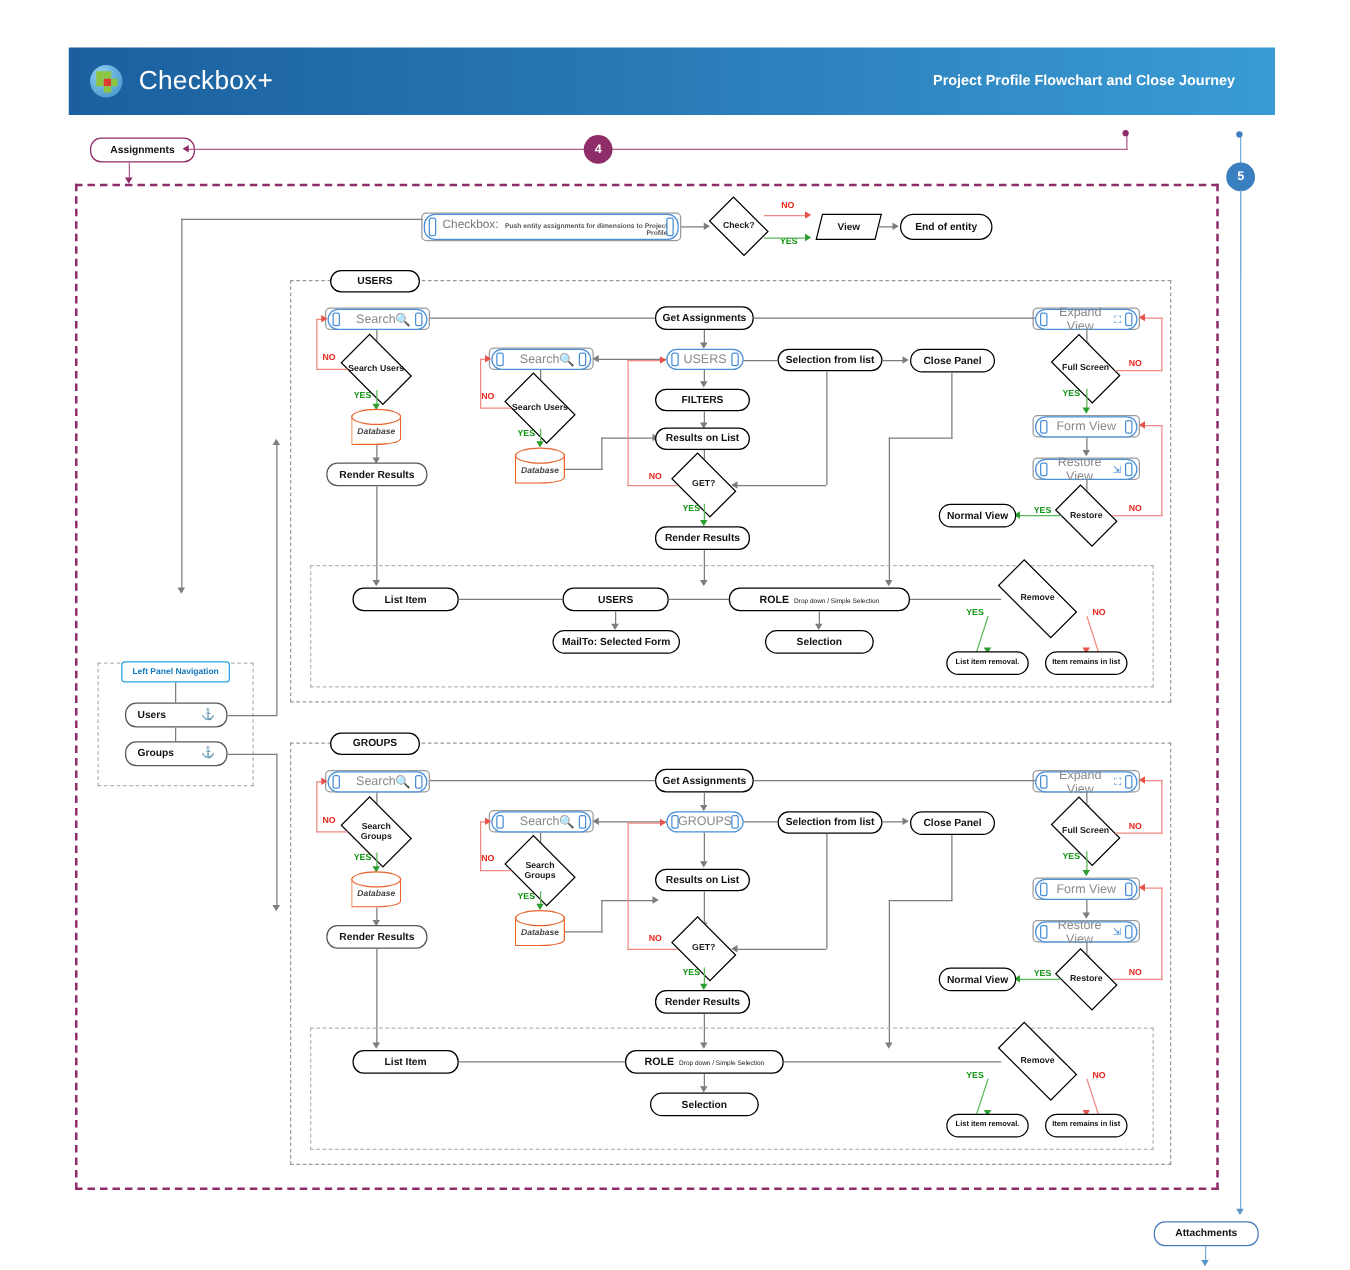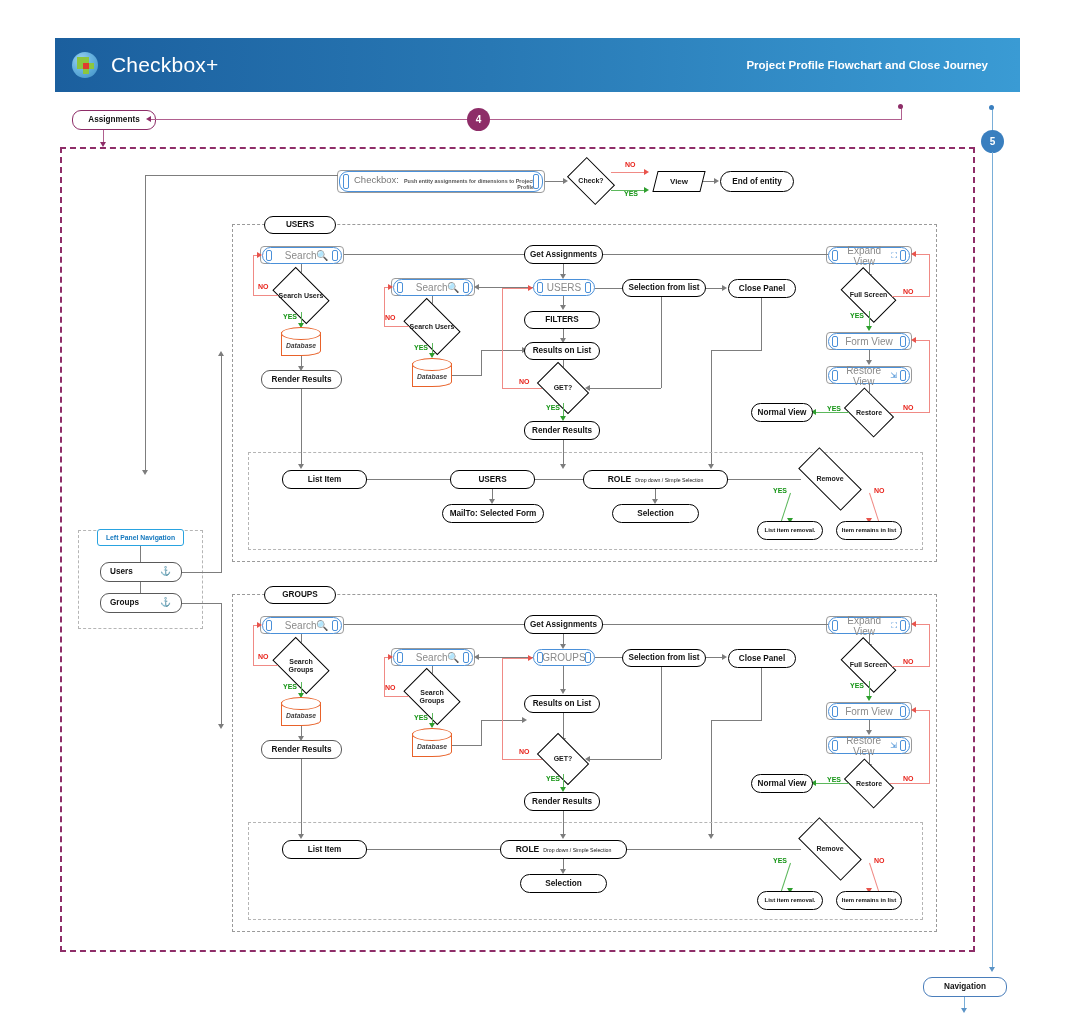--- a/index.html
+++ b/index.html
@@ -137,21 +137,21 @@
 <div class="arw purple d" style="left:100px;top:142px;"></div>
 
 <div class="edge lblue v" style="left:992px;top:108px;height:115px;"></div>
 <div class="dot" style="left:989px;top:105px;width:5px;height:5px;background:#3a7fbf;"></div>
 <div class="marker" id="marker-5" style="left:981px;top:130px;width:23px;height:23px;">
   <span>5</span>
 </div>
 <div class="edge lblue v" style="left:992px;top:152px;height:818px;"></div>
 <div class="arw lblue d" style="left:989px;top:967px;"></div>
 <div class="node blue" style="left:923px;top:977px;width:84px;height:20px;">
-  <span>Navigation</span>
+  <span>Attachments</span>
 </div>
 <div class="edge lblue v" style="left:964px;top:997px;height:14px;"></div>
 <div class="arw lblue d" style="left:961px;top:1008px;"></div>
 
 <div class="dashbox" id="outer-container" style="left:60px;top:147px;width:915px;height:805px;"></div>
 
 <div class="plainbox" style="left:337px;top:170px;width:208px;height:23px;border-radius:4px;"></div>
 <div class="inputpill" style="left:339px;top:171px;width:204px;height:21px;">
   <span class="lbl" style="display:flex;align-items:baseline;">
     <b class="cbtitle">Checkbox:</b>

